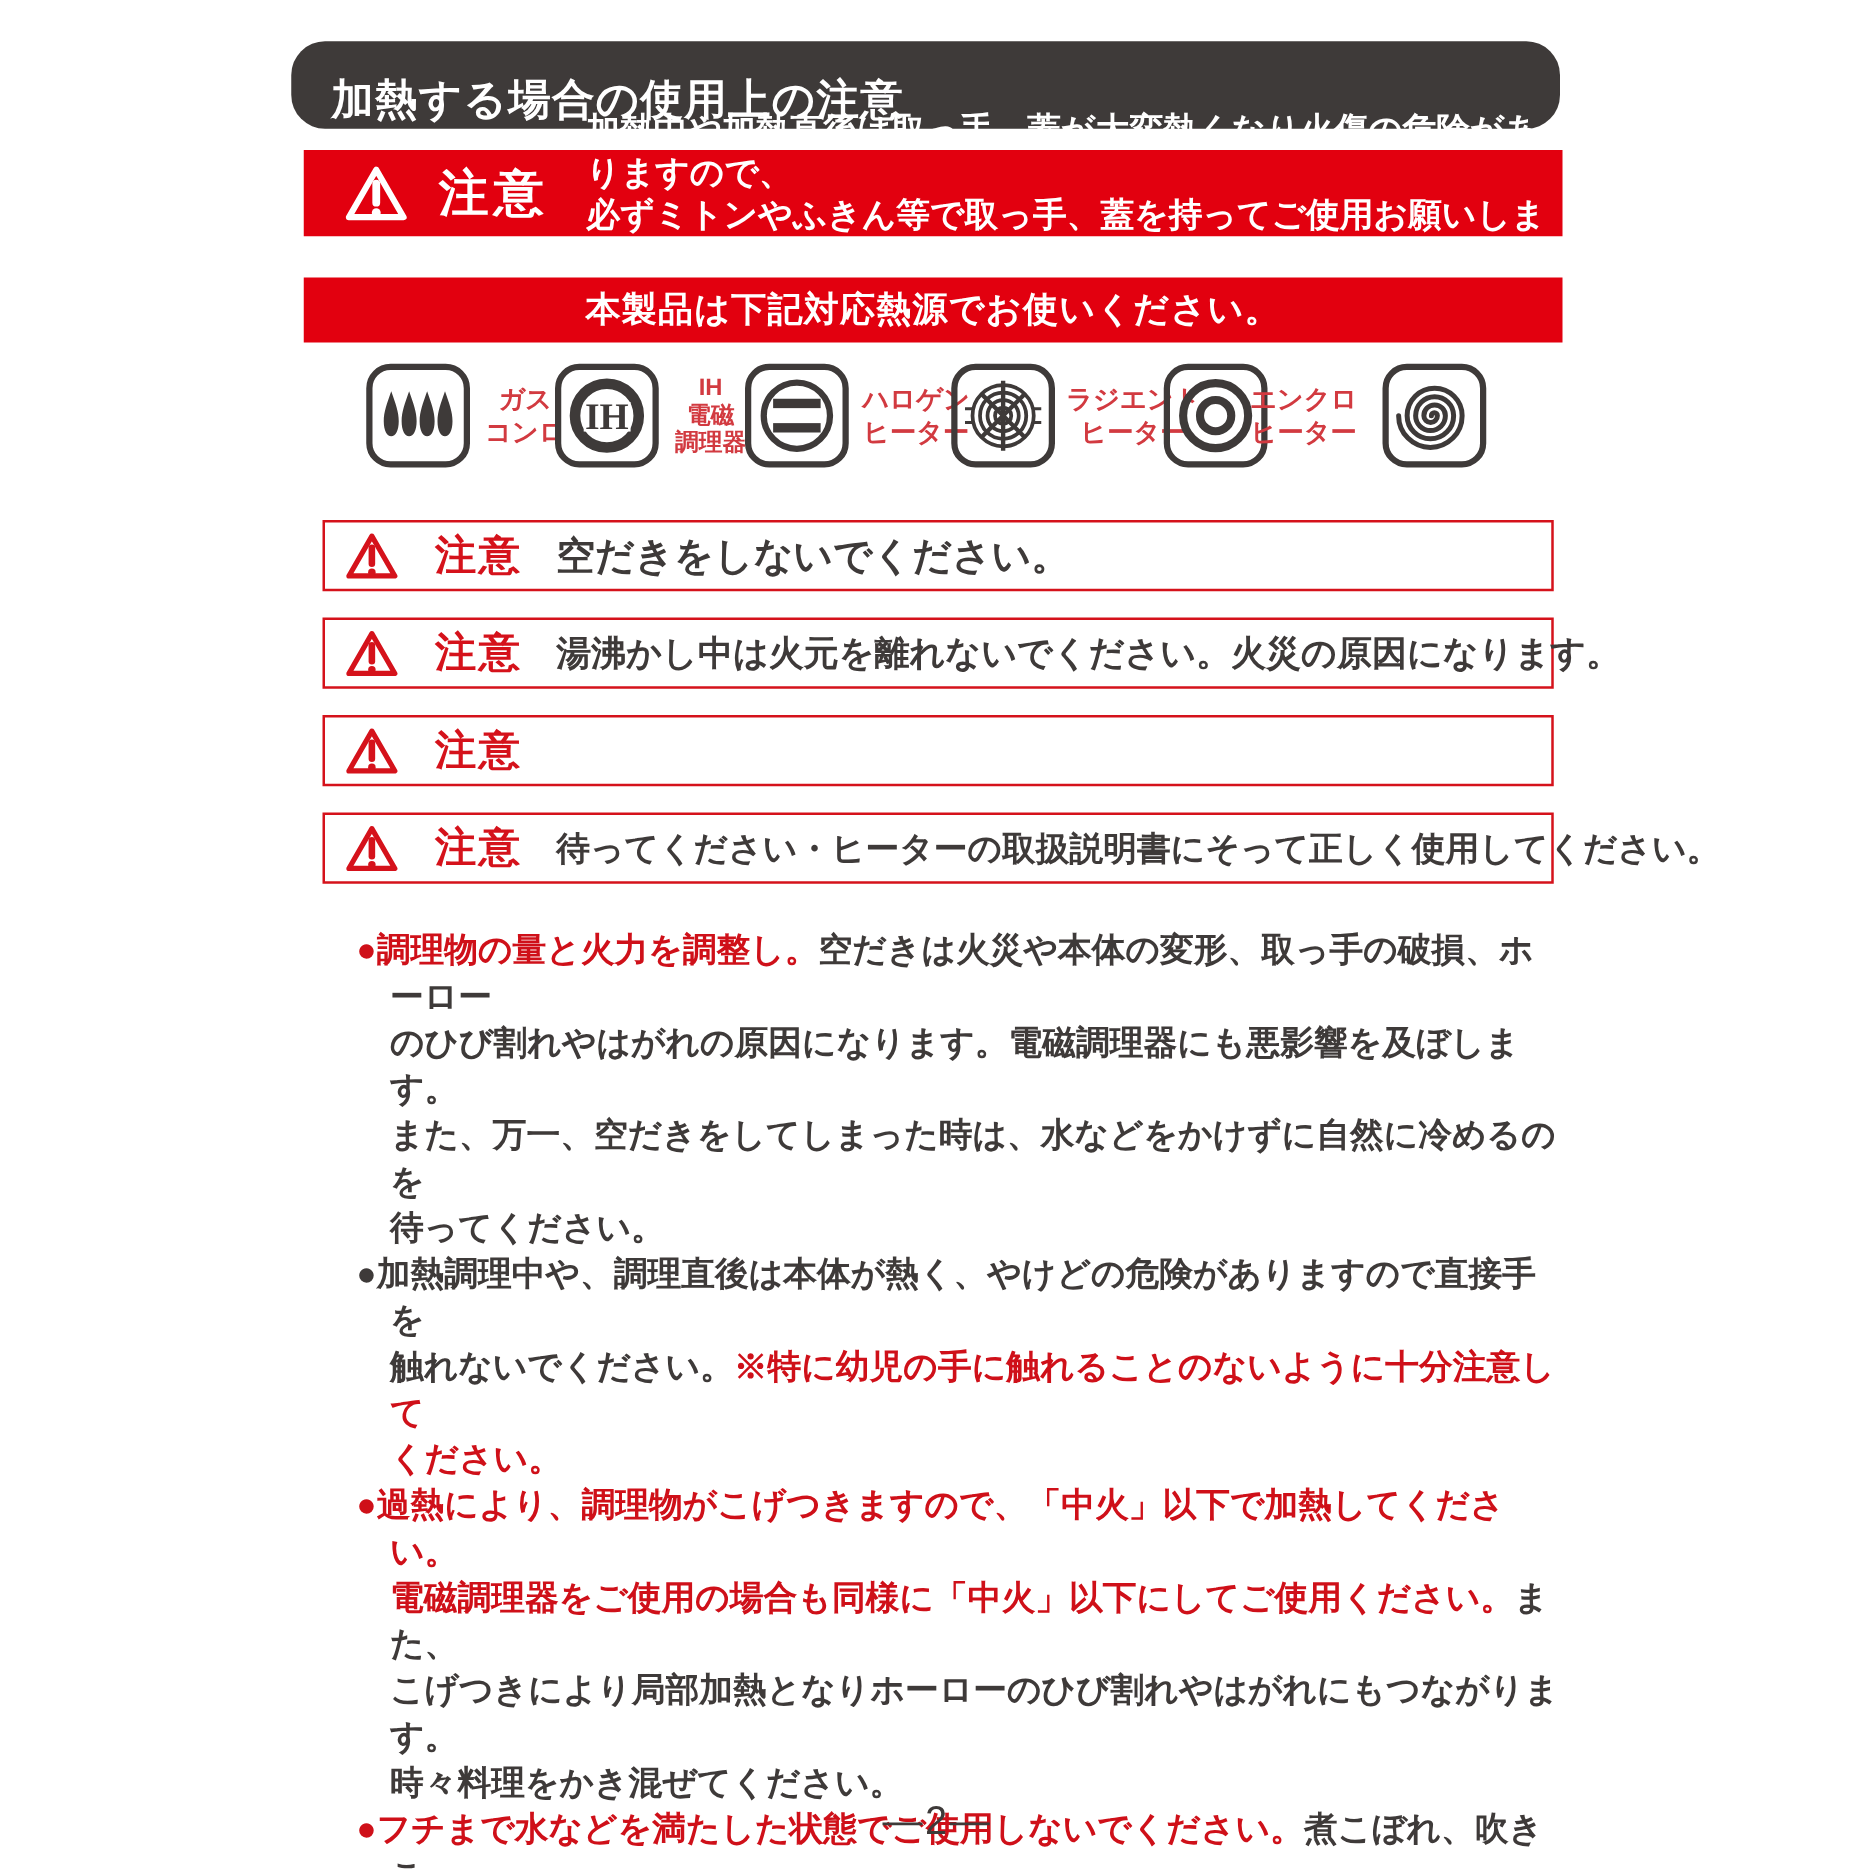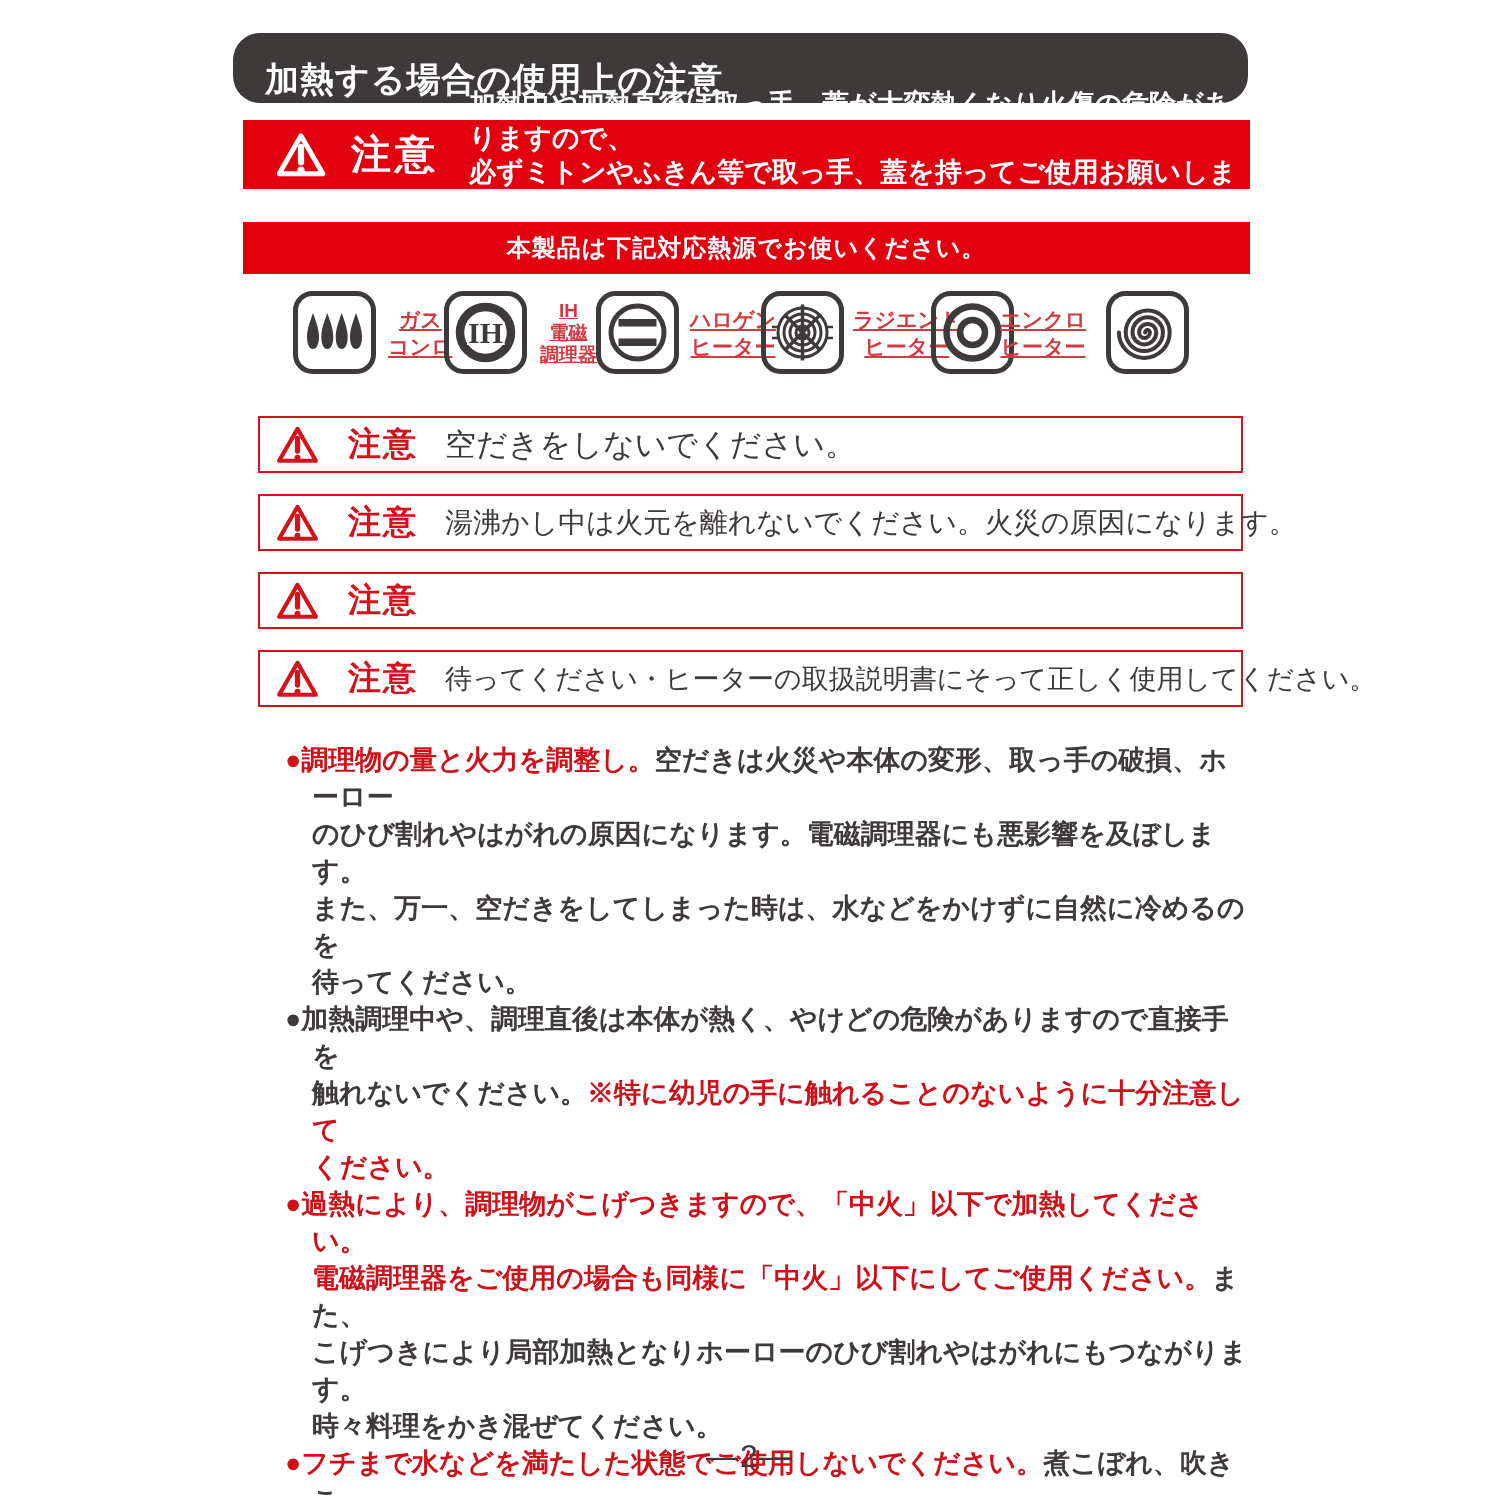--- a/index.html
+++ b/index.html
@@ -30,42 +30,42 @@
   }
   .tri-icon{display:block;}
   .main-warning .tri-icon{width:56px;height:50px;color:#fff;flex:none;}
   .main-warning .chuui{color:#fff;font-size:40px;font-weight:bold;letter-spacing:4px;margin:0 30px 0 22px;flex:none;}
   .main-warning .msg{color:#fff;font-size:27px;font-weight:bold;line-height:34px;white-space:pre-line;}
 
   
   .heat-banner{
     position:absolute;left:243px;top:222px;width:1007px;height:52px;
     background:var(--red-bg);display:flex;align-items:center;justify-content:center;
-    color:#fff;font-size:24px;font-weight:bold;letter-spacing:1px;
+    color:#fff;font-size:28px;font-weight:bold;letter-spacing:1px;
   }
 
   
   .hs-icon{position:absolute;top:290px;width:85px;height:85px;color:var(--dark);}
   .hs-icon svg{width:85px;height:85px;display:block;}
   .hs-label{
     position:absolute;top:290px;height:85px;display:flex;align-items:center;
     color:#d23a40;font-size:21px;line-height:27px;font-weight:bold;
-    white-space:pre-line;text-align:center;text-decoration:underline;
+    white-space:pre-line;text-align:center;
   }
   .hs-label.small{font-size:19px;line-height:22px;}
 
   
   .caution-box{
     position:absolute;left:258px;width:985px;height:57px;
     border:2px solid var(--red-line);box-sizing:border-box;
     display:flex;align-items:center;padding-left:14px;background:#fff;
   }
   .caution-box .tri-icon{width:47px;height:42px;color:var(--red-line);flex:none;}
   .caution-box .chuui{color:var(--red-line);font-size:33px;font-weight:bold;letter-spacing:2px;margin-left:27px;flex:none;}
-  .caution-box .msg{color:var(--dark);font-weight:normal;margin-left:27px;white-space:nowrap;}
+  .caution-box .msg{color:var(--dark);font-weight:bold;margin-left:27px;white-space:nowrap;}
   .fs31{font-size:31px;} .fs30{font-size:30px;} .fs28{font-size:28px;} .fs27{font-size:27px;}
 
   
   .notes{
     position:absolute;left:285px;top:742px;width:968px;
     font-size:27px;line-height:37px;font-weight:bold;
   }
   .note{white-space:pre-wrap;text-indent:-27px;padding-left:27px;}
   .note .red{color:var(--red-text);}
   .note .dark{color:var(--dark);}

